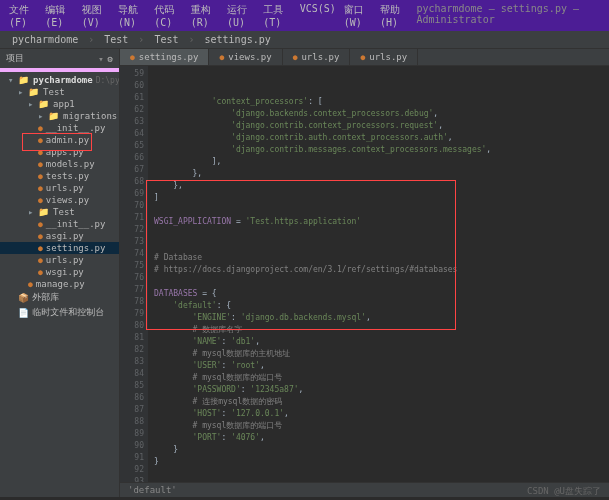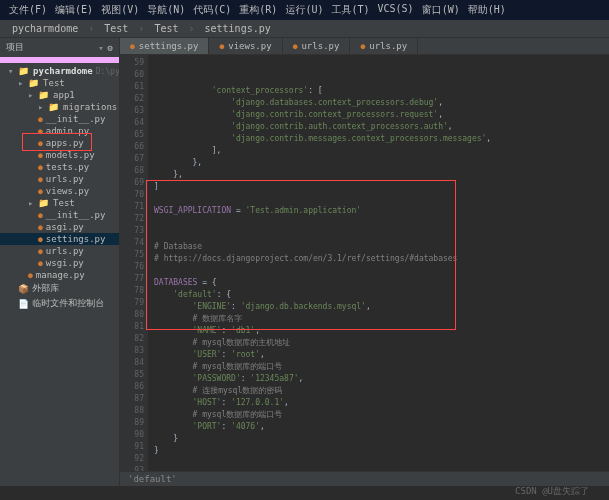--- a/index.html
+++ b/index.html
@@ -1,24 +1,24 @@
 <!DOCTYPE html>
 <html><head>
 <meta charset="utf-8">
 <style>
 * { margin: 0; padding: 0; box-sizing: border-box; font-family: "Microsoft YaHei", Consolas, monospace; }
 body { background: #2b2b2b; color: #a9b7c6; font-size: 10px; width: 609px; height: 500px; overflow: hidden; }
-.menubar { background: #0f172a; color: #bbb; padding: 2px 6px; font-size: 10px; display: flex; gap: 2px; }
+.menubar { background: #4c1d95; color: #bbb; padding: 2px 6px; font-size: 10px; display: flex; gap: 2px; }
 .menubar span { padding: 1px 3px; }
 .titlebar-text { margin-left: auto; color: #888; }
 .navbar { background: #3c3f41; padding: 2px 8px; display: flex; align-items: center; gap: 6px; font-size: 10px; color: #bbb; border-bottom: 1px solid #323232; }
 .navbar .crumb { padding: 1px 4px; }
 .main { display: flex; height: calc(100% - 52px); }
 .sidebar { width: 120px; background: #3c3f41; border-right: 1px solid #323232; font-size: 9px; overflow: hidden; }
-.sidebar-header { padding: 3px 6px; color: #bbb; display: flex; align-items: center; gap: 4px; border-bottom: 6px solid #f0abfc; }
+.sidebar-header { padding: 3px 6px; color: #bbb; display: flex; align-items: center; gap: 4px; border-bottom: 4px solid #f0abfc; }
 .tree { padding: 2px 0; }
 .tree-item { padding: 1px 4px; white-space: nowrap; display: flex; align-items: center; gap: 3px; color: #bbb; cursor: pointer; }
 .tree-item.selected { background: #0d293e; }
 .tree-item.l1 { padding-left: 8px; }
 .tree-item.l2 { padding-left: 18px; }
 .tree-item.l3 { padding-left: 28px; }
 .tree-item.l4 { padding-left: 38px; }
 .icon-folder { color: #87939a; }
 .icon-py { color: #cc7832; font-size: 8px; }
 .red-box { position: absolute; border: 1px solid #ff4444; pointer-events: none; }
@@ -27,37 +27,38 @@
 .editor-area { flex: 1; display: flex; flex-direction: column; position: relative; }
 .tabs { background: #3c3f41; display: flex; font-size: 9px; border-bottom: 1px solid #323232; }
 .tab { padding: 3px 10px; display: flex; align-items: center; gap: 4px; border-right: 1px solid #323232; color: #bbb; cursor: pointer; }
 .tab.active { background: #515658; }
 .code { flex: 1; background: #2b2b2b; display: flex; overflow: hidden; position: relative; }
 .gutter { width: 28px; background: #313335; color: #606366; text-align: right; padding: 2px 4px 2px 0; font-size: 8px; line-height: 12px; font-family: Consolas, monospace; }
 .code-lines { flex: 1; padding: 2px 6px; font-size: 8px; line-height: 12px; font-family: Consolas, monospace; white-space: pre; margin-top: 28px; }
 .str { color: #6a8759; }
 .cm { color: #808080; }
 .breadcrumb-bottom { background: #3c3f41; border-top: 1px solid #323232; padding: 2px 8px; font-size: 9px; color: #888; }
-.footer { position: absolute; bottom: 2px; right: 20px; font-size: 9px; color: #666; }
+.footer { position: absolute; bottom: 2px; right: 8px; font-size: 9px; color: #666; }
 </style>
 </head>
 <body>
 
 <div class="menubar">
     <span>文件(F)</span>
     <span>编辑(E)</span>
     <span>视图(V)</span>
     <span>导航(N)</span>
     <span>代码(C)</span>
     <span>重构(R)</span>
     <span>运行(U)</span>
     <span>工具(T)</span>
     <span>VCS(S)</span>
     <span>窗口(W)</span>
     <span>帮助(H)</span>
+    <span class="titlebar-text">pycharmdome – settings.py – Administrator</span>
   </div>
 <div class="navbar">
     <span class="crumb">pycharmdome</span>
     <span style="color: rgb(102, 102, 102);">›</span>
     <span class="crumb">Test</span>
     <span style="color: rgb(102, 102, 102);">›</span>
     <span class="crumb">Test</span>
     <span style="color: rgb(102, 102, 102);">›</span>
     <span class="crumb">settings.py</span>
   </div>
@@ -143,30 +144,30 @@
 94
 95
 96
 97
 98
 99
 100
 101
 </div>
       <div class="code-lines">            <span class="str">'context_processors'</span>: [
-                <span class="str">'django.databases.context_processors.debug'</span>,
+                <span class="str">'django.backends.context_processors.debug'</span>,
                 <span class="str">'django.contrib.context_processors.request'</span>,
                 <span class="str">'django.contrib.auth.context_processors.auth'</span>,
                 <span class="str">'django.contrib.messages.context_processors.messages'</span>,
             ],
         },
     },
 ]
 
-<span style="color:#9876aa">WSGI_APPLICATION</span> = <span class="str">'Test.admin.application'</span>
+<span style="color:#9876aa">WSGI_APPLICATION</span> = <span class="str">'Test.https.application'</span>
 
 
 <span class="cm"># Database</span>
 <span class="cm"># https://docs.djangoproject.com/en/3.1/ref/settings/#databases</span>
 
 <span style="color:#9876aa">DATABASES</span> = {
     <span class="str">'default'</span>: {
         <span class="str">'ENGINE'</span>: <span class="str">'django.db.backends.mysql'</span>,
         <span class="cm"># 数据库名字</span>
         <span class="str">'NAME'</span>: <span class="str">'db1'</span>,

